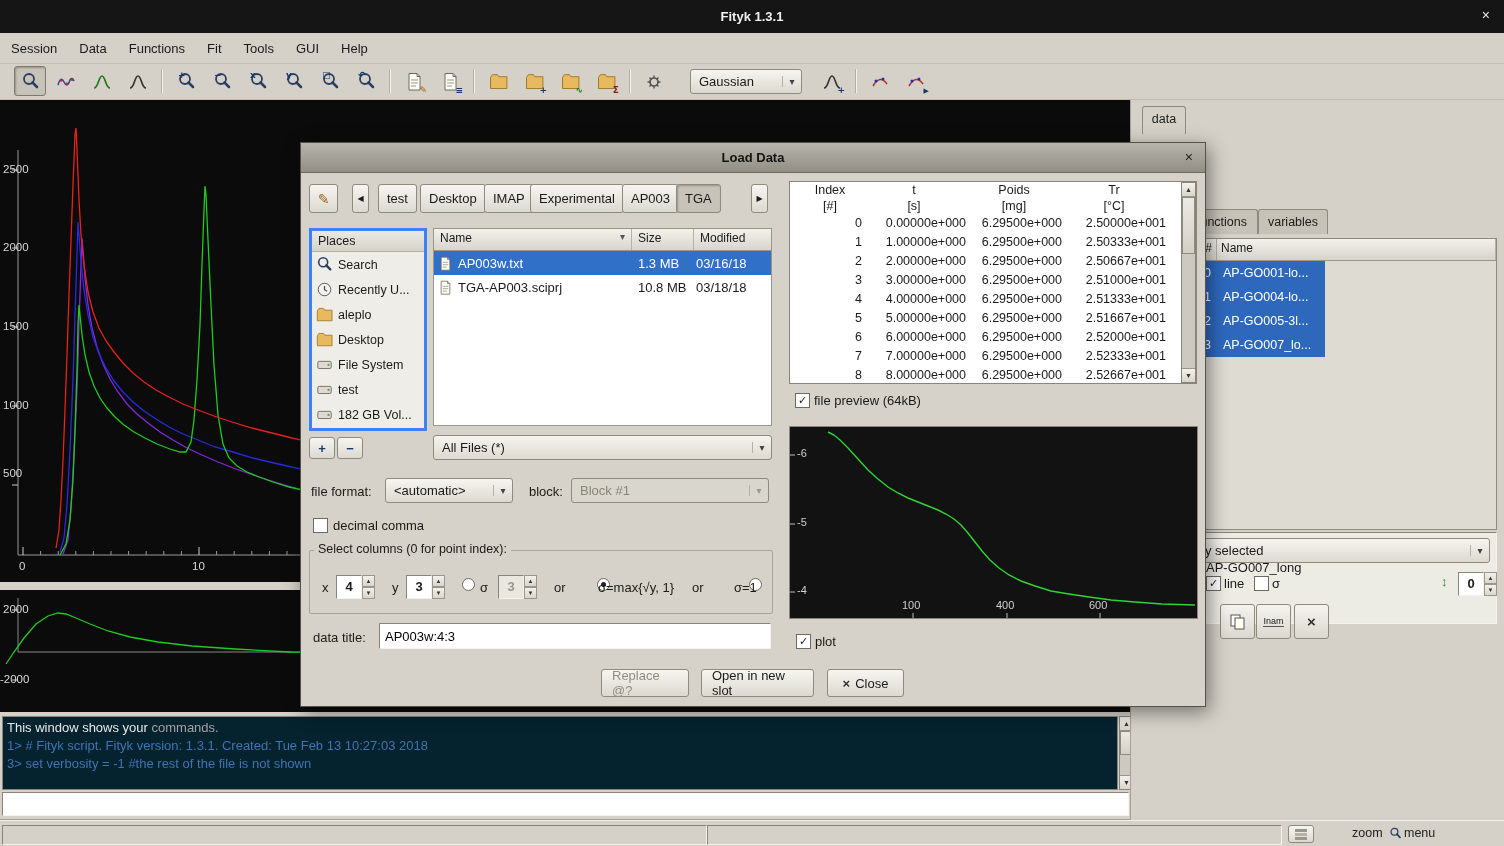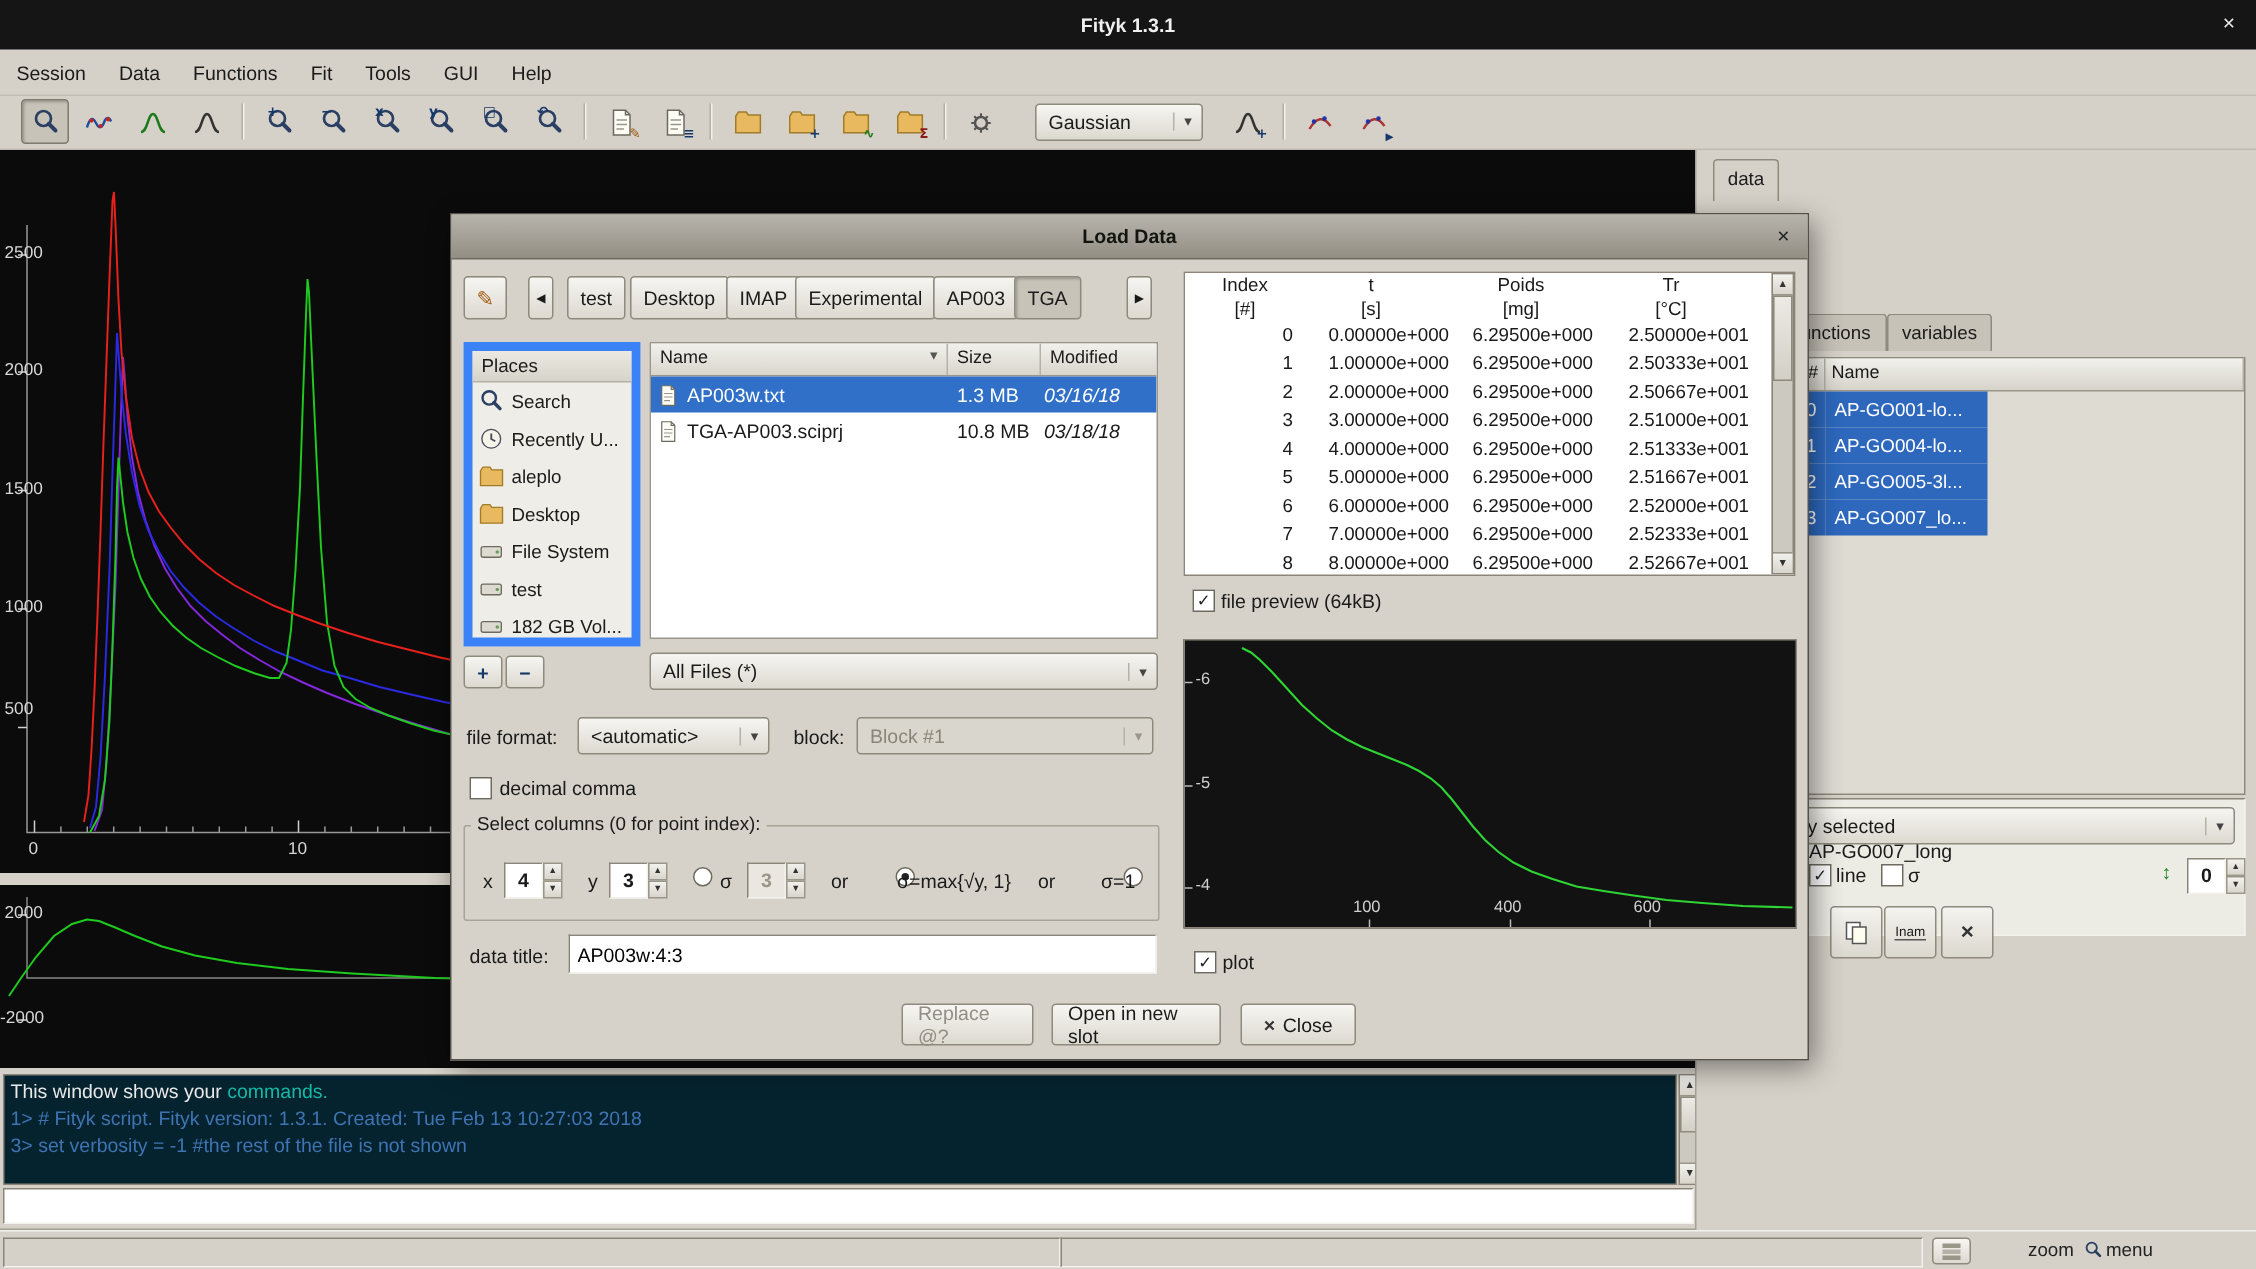--- a/index.html
+++ b/index.html
@@ -22,21 +22,21 @@
   .combo{display:flex;align-items:center;background:linear-gradient(#f6f5f1,#dcd9d0);border:1px solid #8e8a7d;border-radius:3px;height:25px;box-sizing:border-box;}
   .combo .ctext{flex:1;padding:0 8px;white-space:nowrap;overflow:hidden;}
   .combo .carr{width:18px;text-align:center;border-left:1px solid #b5b1a6;color:#444;font-size:10px;}
   
   .main-plot{left:0;top:100px;width:1130px;height:482px;background:#0b0b0b;}
   .aux-plot{left:0;top:590px;width:1130px;height:122px;background:#0b0b0b;}
   .ptick{position:absolute;color:#d8d8d8;font-size:11.5px;}
   
   .console{left:2px;top:716px;width:1116px;height:74px;background:#05232e;border:1px solid #8a8578;box-sizing:border-box;padding:2px 4px;line-height:18px;font-size:13px;white-space:nowrap;overflow:hidden;}
   .console .white{color:#e8e8e8;}
-  .console .hl{color:#14b8a6;margin-top:32px;}
+  .console .hl{color:#a3a3a3;margin-top:32px;}
   .console .blue{color:#3f74b4;}
   .vscroll{width:15px;background:#ccc9c0;border:1px solid #8a8578;box-sizing:border-box;}
   .sbtn{height:13px;display:flex;align-items:center;justify-content:center;font-size:7px;color:#333;background:linear-gradient(#f2f1ec,#d8d5cc);border-bottom:1px solid #9a968a;}
   .sbtn.bottom{border-top:1px solid #9a968a;border-bottom:none;}
   .sthumb{background:linear-gradient(#eceae4,#d2cfc6);border:1px solid #8e8a7d;}
   .cmd-input{left:2px;top:792px;width:1127px;height:24px;box-sizing:border-box;border:1px solid;border-color:#8a8578 #f4f2ec #f4f2ec #8a8578;background:#fff;font-family:"Liberation Sans",sans-serif;font-size:13px;padding:0 4px;}
   
   .statusbar{left:0;top:820px;width:1504px;height:26px;border-top:1px solid #f2f1ec;box-shadow:0 -1px 0 #a39f93;}
   .sunken{border:1px solid;border-color:#8a8578 #f4f2ec #f4f2ec #8a8578;}
   .statuslabel{position:absolute;top:5px;font-size:12.5px;color:#222;}
@@ -64,32 +64,32 @@
   .mini-btn{position:absolute;width:33px;height:33px;background:linear-gradient(#f4f3ef,#dbd8cf);border:1px solid #8e8a7d;border-radius:3px;display:flex;align-items:center;justify-content:center;}
   
   .dialog{left:300px;top:142px;width:904px;height:563px;background:#d6d2c9;border:1px solid #55524a;box-shadow:3px 5px 18px rgba(0,0,0,.45);z-index:10;}
   .dlg-titlebar{position:absolute;left:0;top:0;width:100%;height:29px;background:linear-gradient(#b7b4ac,#928e84);display:flex;align-items:center;justify-content:center;border-bottom:1px solid #6e6a5f;}
   .dlg-title{font-weight:bold;font-size:13px;color:#14140f;}
   .dlg-close{position:absolute;right:12px;top:6px;font-size:14px;color:#222;}
   .dlg-body{position:absolute;left:0;top:29px;width:904px;height:534px;}
   .btn{display:inline-flex;align-items:center;justify-content:center;background:linear-gradient(#f6f5f1,#dcd9d0);border:1px solid #8e8a7d;border-radius:3px;box-sizing:border-box;font-size:13px;}
   .crumb{position:absolute;top:12px;height:29px;padding:0 8px;}
   .crumb.active{background:#c7c3b9;box-shadow:inset 1px 1px 2px rgba(0,0,0,.25);}
-  .places{position:absolute;left:8px;top:56px;width:118px;height:203px;background:#efede7;border:6px solid #3b82f6;box-sizing:border-box;overflow:hidden;}
+  .places{position:absolute;left:8px;top:56px;width:118px;height:203px;background:#efede7;border:3px solid #3b82f6;box-sizing:border-box;overflow:hidden;}
   .places .phead{height:20px;background:linear-gradient(#ece9e2,#d6d3ca);border-bottom:1px solid #b5b1a6;padding-left:6px;line-height:20px;font-size:12.5px;}
   .pitem{display:flex;align-items:center;height:25px;padding-left:4px;font-size:12.5px;white-space:nowrap;overflow:hidden;}
   .pitem svg{margin-right:5px;flex:none;}
   .flist{position:absolute;left:132px;top:56px;width:339px;height:198px;background:#fff;border:1px solid #9a968a;box-sizing:border-box;overflow:hidden;}
   .fheader{display:flex;height:21px;background:linear-gradient(#f2f1ec,#d8d5cc);border-bottom:1px solid #9a968a;font-size:12px;}
   .fheader .fc{padding:2px 6px;border-right:1px solid #b5b1a6;box-sizing:border-box;position:relative;}
   .frow{display:flex;height:24px;align-items:center;font-size:13px;}
   .frow.sel{background:#3070c8;color:#fff;}
   .frow .fname{width:198px;display:flex;align-items:center;padding-left:4px;box-sizing:border-box;}
   .frow .fsize{width:62px;padding-left:6px;box-sizing:border-box;}
-  .frow .fmod{flex:1;padding-left:2px;font-style:italic;}
+  .frow .fmod{flex:1;padding-left:2px;}
   .fieldlabel{position:absolute;font-size:13px;}
   .groupbox{position:absolute;border:1px solid #a8a498;border-radius:2px;}
   .grouplegend{position:absolute;top:-9px;left:4px;background:#d6d2c9;padding:0 4px;font-size:12.5px;}
   .ptable{position:absolute;left:488px;top:9px;width:408px;height:203px;background:#fff;border:1px solid #8a8578;box-sizing:border-box;overflow:hidden;display:flex;}
   .ptcols{flex:1;padding-left:8px;font-size:12.5px;}
   .ptrow{display:flex;height:19px;line-height:19px;}
   .ptrow .c1{width:64px;text-align:right;}
   .ptrow .c2{width:104px;text-align:right;}
   .ptrow .c3{width:96px;text-align:right;}
   .ptrow .c4{width:104px;text-align:right;}

